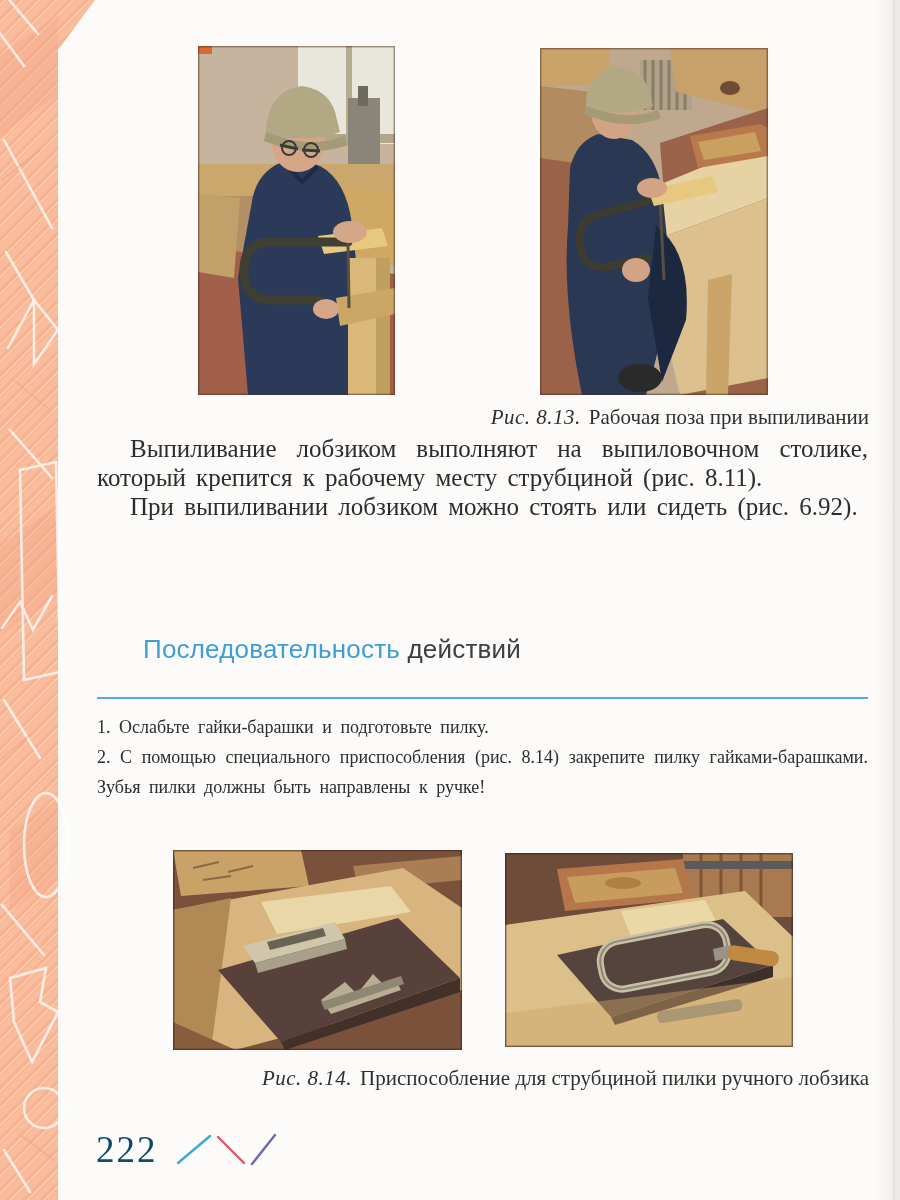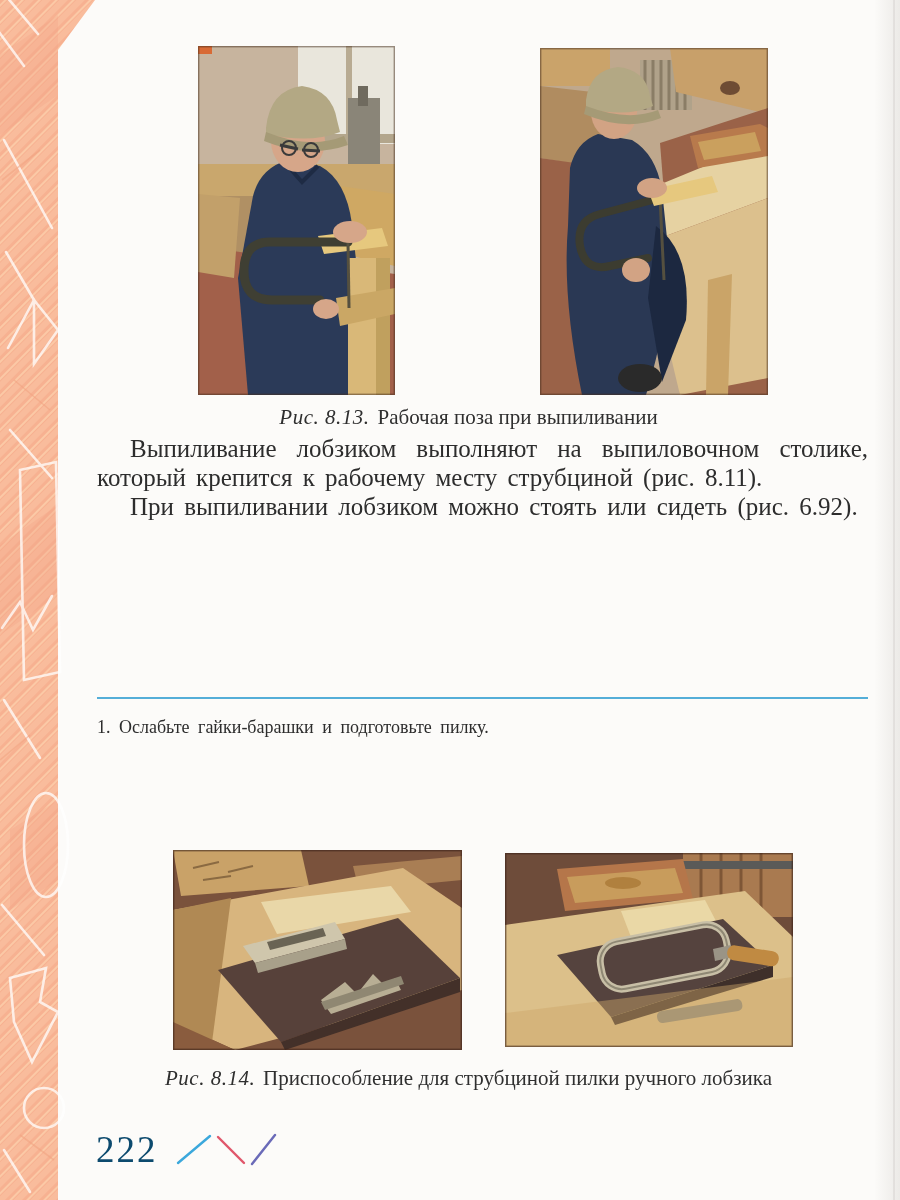--- a/index.html
+++ b/index.html
@@ -8,21 +8,21 @@
   .abs{position:absolute;}
   
   #edge-deco{left:0;top:0;width:110px;height:1200px;}
   #scan-shade{right:0;top:0;width:26px;height:1200px;
       background:linear-gradient(to right, rgba(0,0,0,0), rgba(90,80,70,.10));}
   #scan-line{right:5px;top:0;width:2px;height:1200px;background:rgba(120,110,100,.10);}
   
   .photo{display:block;}
   .photo svg{display:block;width:100%;height:100%;}
   
-  .caption{left:83px;width:771px;text-align:center;font-size:21px;color:#2f2f2f;}
+  .caption{left:98px;width:771px;text-align:right;font-size:21px;color:#2f2f2f;}
   .caption .cap-label{font-style:italic;margin-right:.38em;letter-spacing:.5px;}
   
   .bodytext{left:97px;width:771px;font-size:25px;line-height:29px;text-align:justify;
       color:#2d2d2d;word-spacing:4px;}
   .bodytext p{margin:0;text-indent:33px;}
   
   .sec-head{left:143px;width:725px;font-family:"Liberation Sans", sans-serif;
       font-size:26px;line-height:31px;color:#3d3f40;letter-spacing:.2px;}
   .sec-head .hl{color:#3e9ed6;}
   .sec-rule{left:97px;width:771px;height:2px;background:#54aed8;}
@@ -153,25 +153,27 @@
 <div class="abs caption" style="top:405px;">
   <span class="cap-label">Рис. 8.13.</span><span>Рабочая поза при выпиливании</span>
 </div>
 
 <div class="abs bodytext" style="top:434px;">
   <p>Выпиливание лобзиком выполняют на выпиловочном столике, который крепится к рабочему месту струбциной (рис. 8.11).</p>
   <p>При выпиливании лобзиком можно стоять или сидеть (рис. 6.92).</p>
 </div>
 
 <div class="abs sec-head" style="top:634px;">
+  <div><span class="hl">Последовательность</span><span> действий</span></div>
 </div>
 <div class="abs sec-rule" style="top:697px;"></div>
 
 <div class="abs steps" style="top:712px;">
   <p>1. Ослабьте гайки-барашки и подготовьте пилку.</p>
+  <p>2. С помощью специального приспособления (рис. 8.14) закрепите пилку гайками-барашками. Зубья пилки должны быть направлены к ручке!</p>
 </div>
 
 <div class="abs photo" style="left:173px;top:850px;width:289px;height:200px;">
   <svg viewBox="0 0 289 200" preserveAspectRatio="none">
     <rect width="289" height="200" fill="#7a523c"></rect>
     <polygon points="0,0 128,0 136,36 8,46" fill="#c9a268"></polygon>
     <path d="M20,18 L46,12 M55,22 L80,16 M30,30 L58,26" stroke="#8a6a42" stroke-width="2" fill="none"></path>
     <polygon points="185,14 289,4 289,26 190,36" fill="#b8amount" fill-opacity="0"></polygon>
     <polygon points="180,16 289,6 289,30 186,40" fill="#a97e54"></polygon>
     <polygon points="0,60 230,18 289,58 289,140 62,200 0,172" fill="#d8b57e"></polygon>

